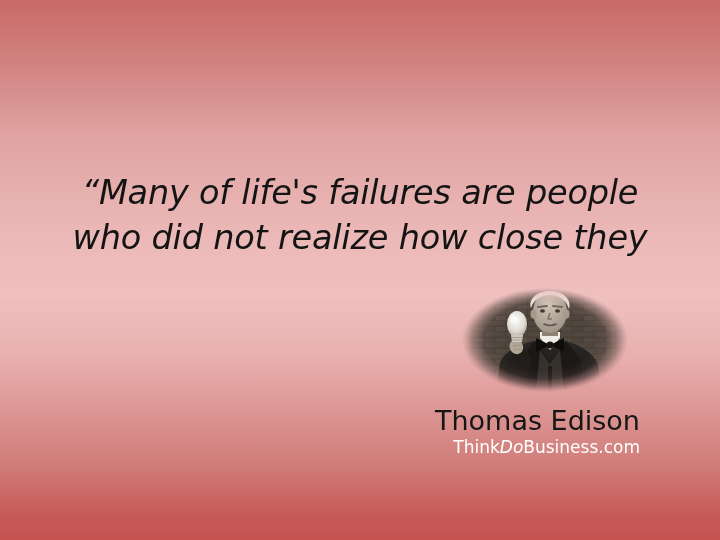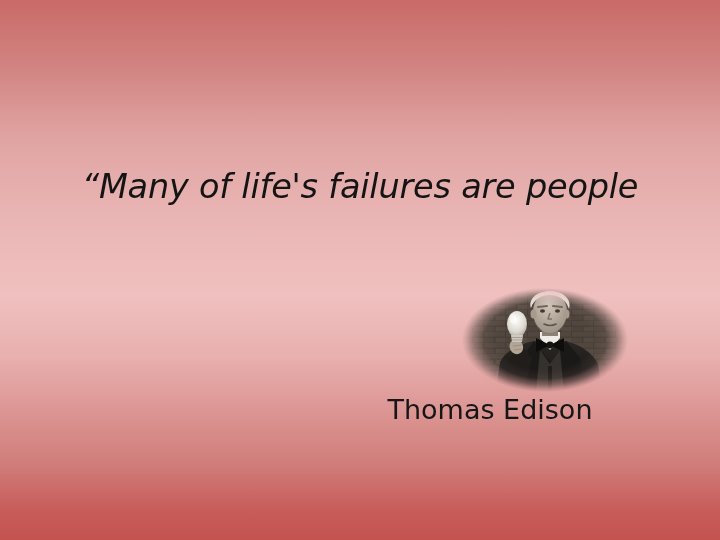--- a/index.html
+++ b/index.html
@@ -23,21 +23,21 @@
         #dd9896 75%,
         #d07d7a 86%,
         #c75b58 95%,
         #c45350 100%);
   }
 
   
   .quote-block {
     position: absolute;
     left: 40px;
-    top: 164px;
+    top: 170px;
     width: 640px;
     text-align: center;
   }
   .quote-line {
     font-size: 33.5px;
     font-style: italic;
     font-weight: 400;
     line-height: 45px;
     color: #141414;
     letter-spacing: -0.2px;
@@ -55,23 +55,23 @@
   .portrait svg {
     display: block;
     width: 166px;
     height: 104px;
   }
 
   
   .attrib {
     position: absolute;
     left: 340px;
-    top: 394px;
+    top: 405px;
     width: 300px;
-    text-align: center;
+    text-align: right;
   }
   .attrib-name {
     font-size: 27px;
     font-weight: 400;
     font-style: normal;
     color: #161616;
     line-height: 31px;
     letter-spacing: 0px;
   }
   .attrib-brand {
@@ -86,20 +86,21 @@
     font-style: italic;
   }
 </style>
 </head>
 <body>
 
 <div id="slide">
 
   <div class="quote-block">
     <div class="quote-line">“Many of life's failures are people</div>
+    <div class="quote-line">who did not realize how close they</div>
   </div>
 
   <div class="portrait">
     <svg viewBox="0 0 166 104" xmlns="http://www.w3.org/2000/svg" aria-hidden="true">
       <defs>
 
         <radialGradient id="ovalFade" cx="50%" cy="50%" r="50%">
           <stop offset="0%" stop-color="#fff" stop-opacity="1"></stop>
           <stop offset="58%" stop-color="#fff" stop-opacity="1"></stop>
           <stop offset="74%" stop-color="#fff" stop-opacity="0.92"></stop>
@@ -189,15 +190,16 @@
         <path d="M49 47 L61 47 L60 54 L50 54 Z" fill="#cfc9bf"></path>
         <path d="M50 49.5 L60 49.5 M50 52 L60 52" stroke="#a39d93" stroke-width="1"></path>
         <path d="M52 34 L55 42 L58 34" fill="none" stroke="#8d8madd" stroke-width="1" opacity="0.55"></path>
         <ellipse cx="51" cy="31" rx="3.4" ry="5" fill="#ffffff" opacity="0.55"></ellipse>
       </g>
     </svg>
   </div>
 
   <div class="attrib">
     <div class="attrib-name">Thomas Edison</div>
+    <div class="attrib-brand"><span>Think</span><span class="brand-em">Do</span><span>Business.com</span></div>
   </div>
 
 </div>
 
 </body></html>

